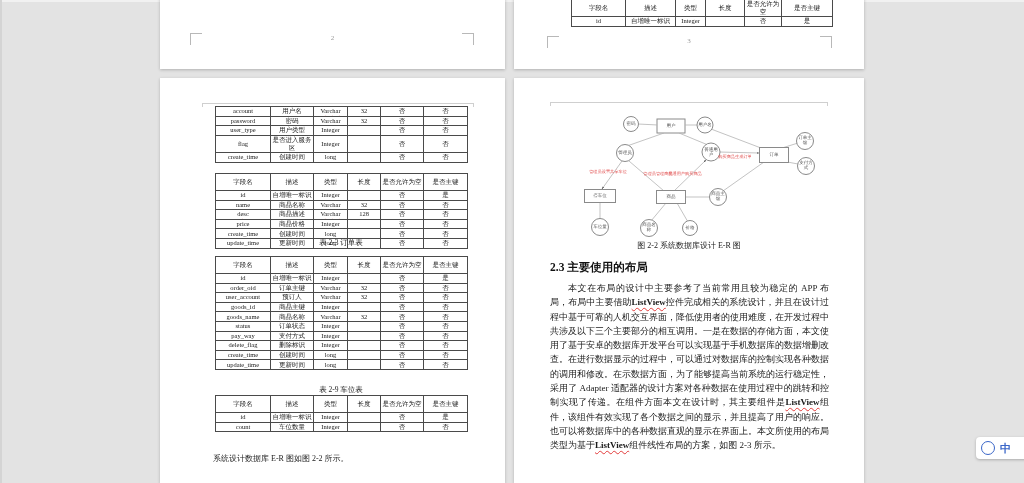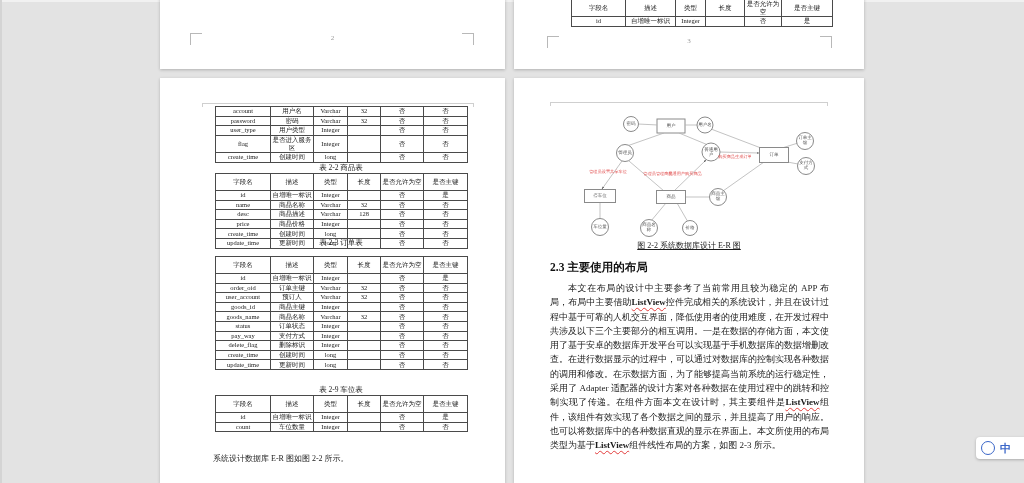--- a/index.html
+++ b/index.html
@@ -143,21 +143,20 @@
           <tr>
             <td>create_time</td>
             <td>创建时间</td>
             <td>long</td>
             <td></td>
             <td>否</td>
             <td>否</td>
           </tr>
         </tbody>
     </table>
-    <div class="cap" style="left:55px;top:85px;width:252px;">表 2-2 商品表</div>
 
     <table class="dtab" style="left:55px;top:95px;width:252px;">
       <colgroup>
         <col style="width:55px">
           <col style="width:43px">
           <col style="width:34px">
         <col style="width:33px">
           <col style="width:43px">
           <col style="width:44px">
       </colgroup>
@@ -406,21 +405,21 @@
     <div class="ernode circ" style="left:204px;top:119px;width:16px;height:16px;">商品主键</div>
     <div class="ernode circ" style="left:86px;top:149px;width:16px;height:16px;">车位量</div>
     <div class="ernode circ" style="left:135px;top:150px;width:16px;height:16px;">商品名称</div>
     <div class="ernode circ" style="left:176px;top:150px;width:14px;height:14px;">价格</div>
 
     <div class="erlabel" style="left:94px;top:93px;">管理员设置共享车位</div>
     <div class="erlabel" style="left:144px;top:95px;">管理员管理商品</div>
     <div class="erlabel" style="left:171px;top:95px;">普通用户购买商品</div>
     <div class="erlabel" style="left:221px;top:78px;">购买商品生成订单</div>
 
-    <div class="figcap" style="left:36px;top:162px;width:278px;text-decoration:underline;">图 2-2 系统数据库设计 E-R 图</div>
+    <div class="figcap" style="left:36px;top:162px;width:278px;">图 2-2 系统数据库设计 E-R 图</div>
 
     <div class="h2" style="left:36px;top:182px;">2.3 主要使用的布局</div>
 
     <div class="para" style="left:36px;top:203px;width:279px;"><span>本文在布局的设计中主要参考了当前常用且较为稳定的 APP 布局，布局中主要借助</span><span class="sp en">ListView</span><span>控件完成相关的系统设计，并且在设计过程中基于可靠的人机交互界面，降低使用者的使用难度，在开发过程中共涉及以下三个主要部分的相互调用。一是在数据的存储方面，本文使用了基于安卓的数据库开发平台可以实现基于手机数据库的数据增删改查。在进行数据显示的过程中，可以通过对数据库的控制实现各种数据的调用和修改。在示数据方面，为了能够提高当前系统的运行稳定性，采用了 Adapter 适配器的设计方案对各种数据在使用过程中的跳转和控制实现了传递。在组件方面本文在设计时，其主要组件是</span><span class="sp en">ListView</span><span>组件，该组件有效实现了各个数据之间的显示，并且提高了用户的响应。也可以将数据库中的各种数据直观的显示在界面上。本文所使用的布局类型为基于</span><span class="sp en">ListView</span><span>组件线性布局的方案，如图 2-3 所示。</span></div>
   </div>
 
   <div class="ime">
     <span class="ime-ring"></span>
     <span class="ime-mode">中</span>
   </div>

